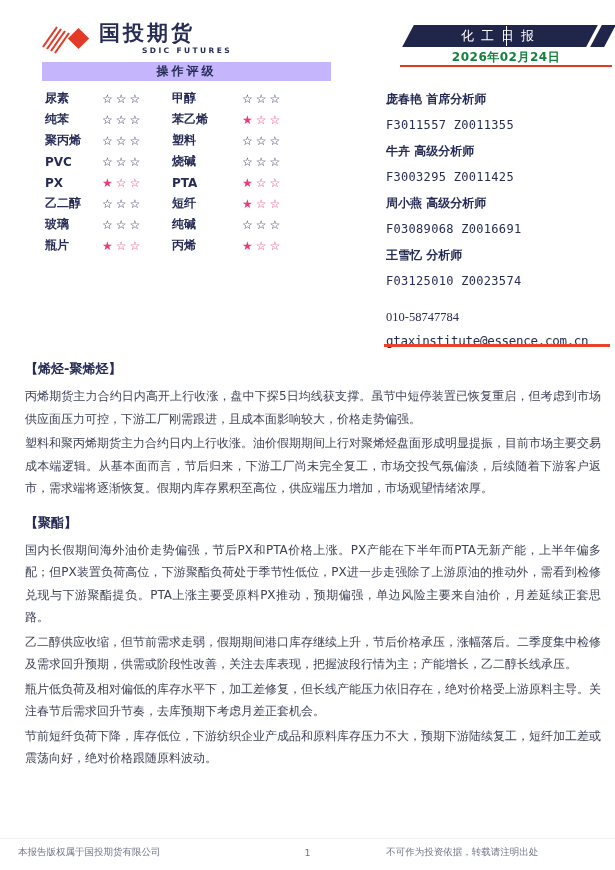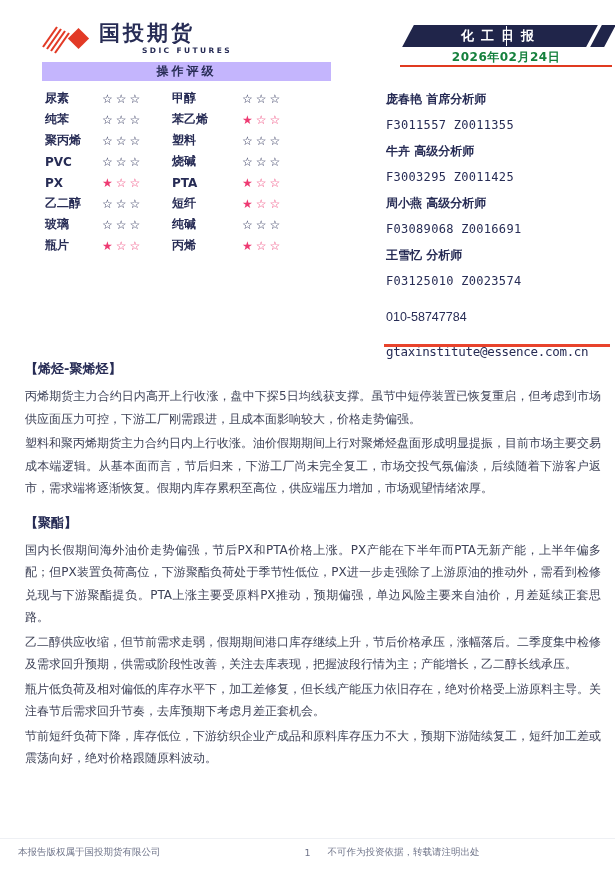--- a/index.html
+++ b/index.html
@@ -14,21 +14,21 @@
   .logo svg { width:50px; height:36px; display:block; }
   .logo-txt { display:flex; flex-direction:column; }
   .logo-cn { font-size:21px; font-weight:700; color:#272c55; letter-spacing:3px; line-height:23px; white-space:nowrap; }
   .logo-en { font-size:7.5px; font-weight:700; color:#272c55; letter-spacing:2.4px; margin-top:1px; white-space:nowrap;margin-left:43px; }
 
   .report-banner { position:absolute; left:400px; top:25px; width:212px; height:22px; }
   .rb-bar { position:absolute; left:8px; right:2px; top:0; bottom:0; background:#20254a; transform:skewX(-28deg); }
   .rb-slash { position:absolute; right:16px; top:-2px; bottom:-2px; width:4px; background:#ffffff; transform:skewX(-28deg); z-index:2; }
   .rb-divider { position:absolute; left:50%; top:1px; bottom:1px; width:1px; background:#ffffff; z-index:3; }
   .rb-label { position:absolute; left:0; right:10px; top:0; bottom:0; display:flex; align-items:center; justify-content:center;
-              color:#ffffff; font-weight:700; font-size:13px; letter-spacing:7px; z-index:1;text-align:center; }
+              color:#ffffff; font-weight:400; font-size:13px; letter-spacing:7px; z-index:1;text-align:center; }
 
   .report-date { position:absolute; left:400px; top:49px; width:212px; text-align:center;
                  font-size:12px; font-weight:700; color:#15803d; letter-spacing:0.5px; }
   .date-underline { position:absolute; left:400px; top:65px; width:212px; height:2px; background:#e03a20; }
 
   
   .ratings-panel { position:absolute; left:42px; top:62px; width:289px; }
   .ratings-title { background:#c4b5fd; color:#272c55; text-align:center; font-size:12px; font-weight:700;
                    height:19px; line-height:19px; letter-spacing:3px; }
   .ratings-table { margin-top:7px; }
@@ -39,37 +39,37 @@
   .rp-right { width:70px; }
   .rs-right { flex:1; }
   .rating-stars { font-size:12px; letter-spacing:3px; white-space:nowrap; }
   .stars-navy { color:#272c55; }
   .stars-pink { color:#ee3a72; }
 
   
   .analysts-panel { position:absolute; left:386px; top:92px; width:226px; color:#272c55; }
   .analyst-name  { font-size:12px; font-weight:700; line-height:14px; margin-bottom:12px; }
   .analyst-codes { font-size:12px; font-family:"DejaVu Sans Mono", monospace; line-height:14px; margin-bottom:12px; letter-spacing:0.3px; }
-  .analyst-phone { font-size:12.5px; font-family:Liberation Sans, sans-serif; margin-top:22px; margin-bottom:20px; }
+  .analyst-phone { font-size:12.5px; font-family:Liberation Serif, serif; margin-top:22px; margin-bottom:8px; }
   .analyst-email { font-size:12.5px; font-family:"DejaVu Sans Mono", monospace; letter-spacing:-0.3px; }
   .analysts-divider { position:absolute; left:384px; top:344px; width:226px; height:3px; background:#e8432c; }
 
   
   .report-body { position:absolute; left:25px; top:360px; width:576px; }
   .body-section + .body-section { margin-top:14px; }
   .section-title { font-size:13px; font-weight:700; color:#272c55; margin:0 0 7px; }
   .body-paragraph { font-size:12px; line-height:22.5px; color:#3f4358; text-align:justify; margin:0 0 2px; }
 
   
   .footer-divider { position:absolute; left:0; right:0; top:838px; height:1px; background:#eef0f4; }
   .page-footer { position:absolute; left:18px; right:18px; top:846px; display:flex; align-items:center;
                  font-size:9.5px; color:#70758a; }
   .footer-left  { flex:1; text-align:left; }
   .footer-page  { width:40px; text-align:center; color:#70758a; }
-  .footer-right { flex:1; text-align:left; }
+  .footer-right { flex:1; text-align:center; }
 </style>
 </head>
 <body>
 
 <div class="page">
 
   <div class="logo">
     <svg viewBox="0 0 50 36" aria-hidden="true">
       <g stroke="#e23a26" stroke-width="2.1">
         <line x1="1" y1="27" x2="15" y2="7"></line>

